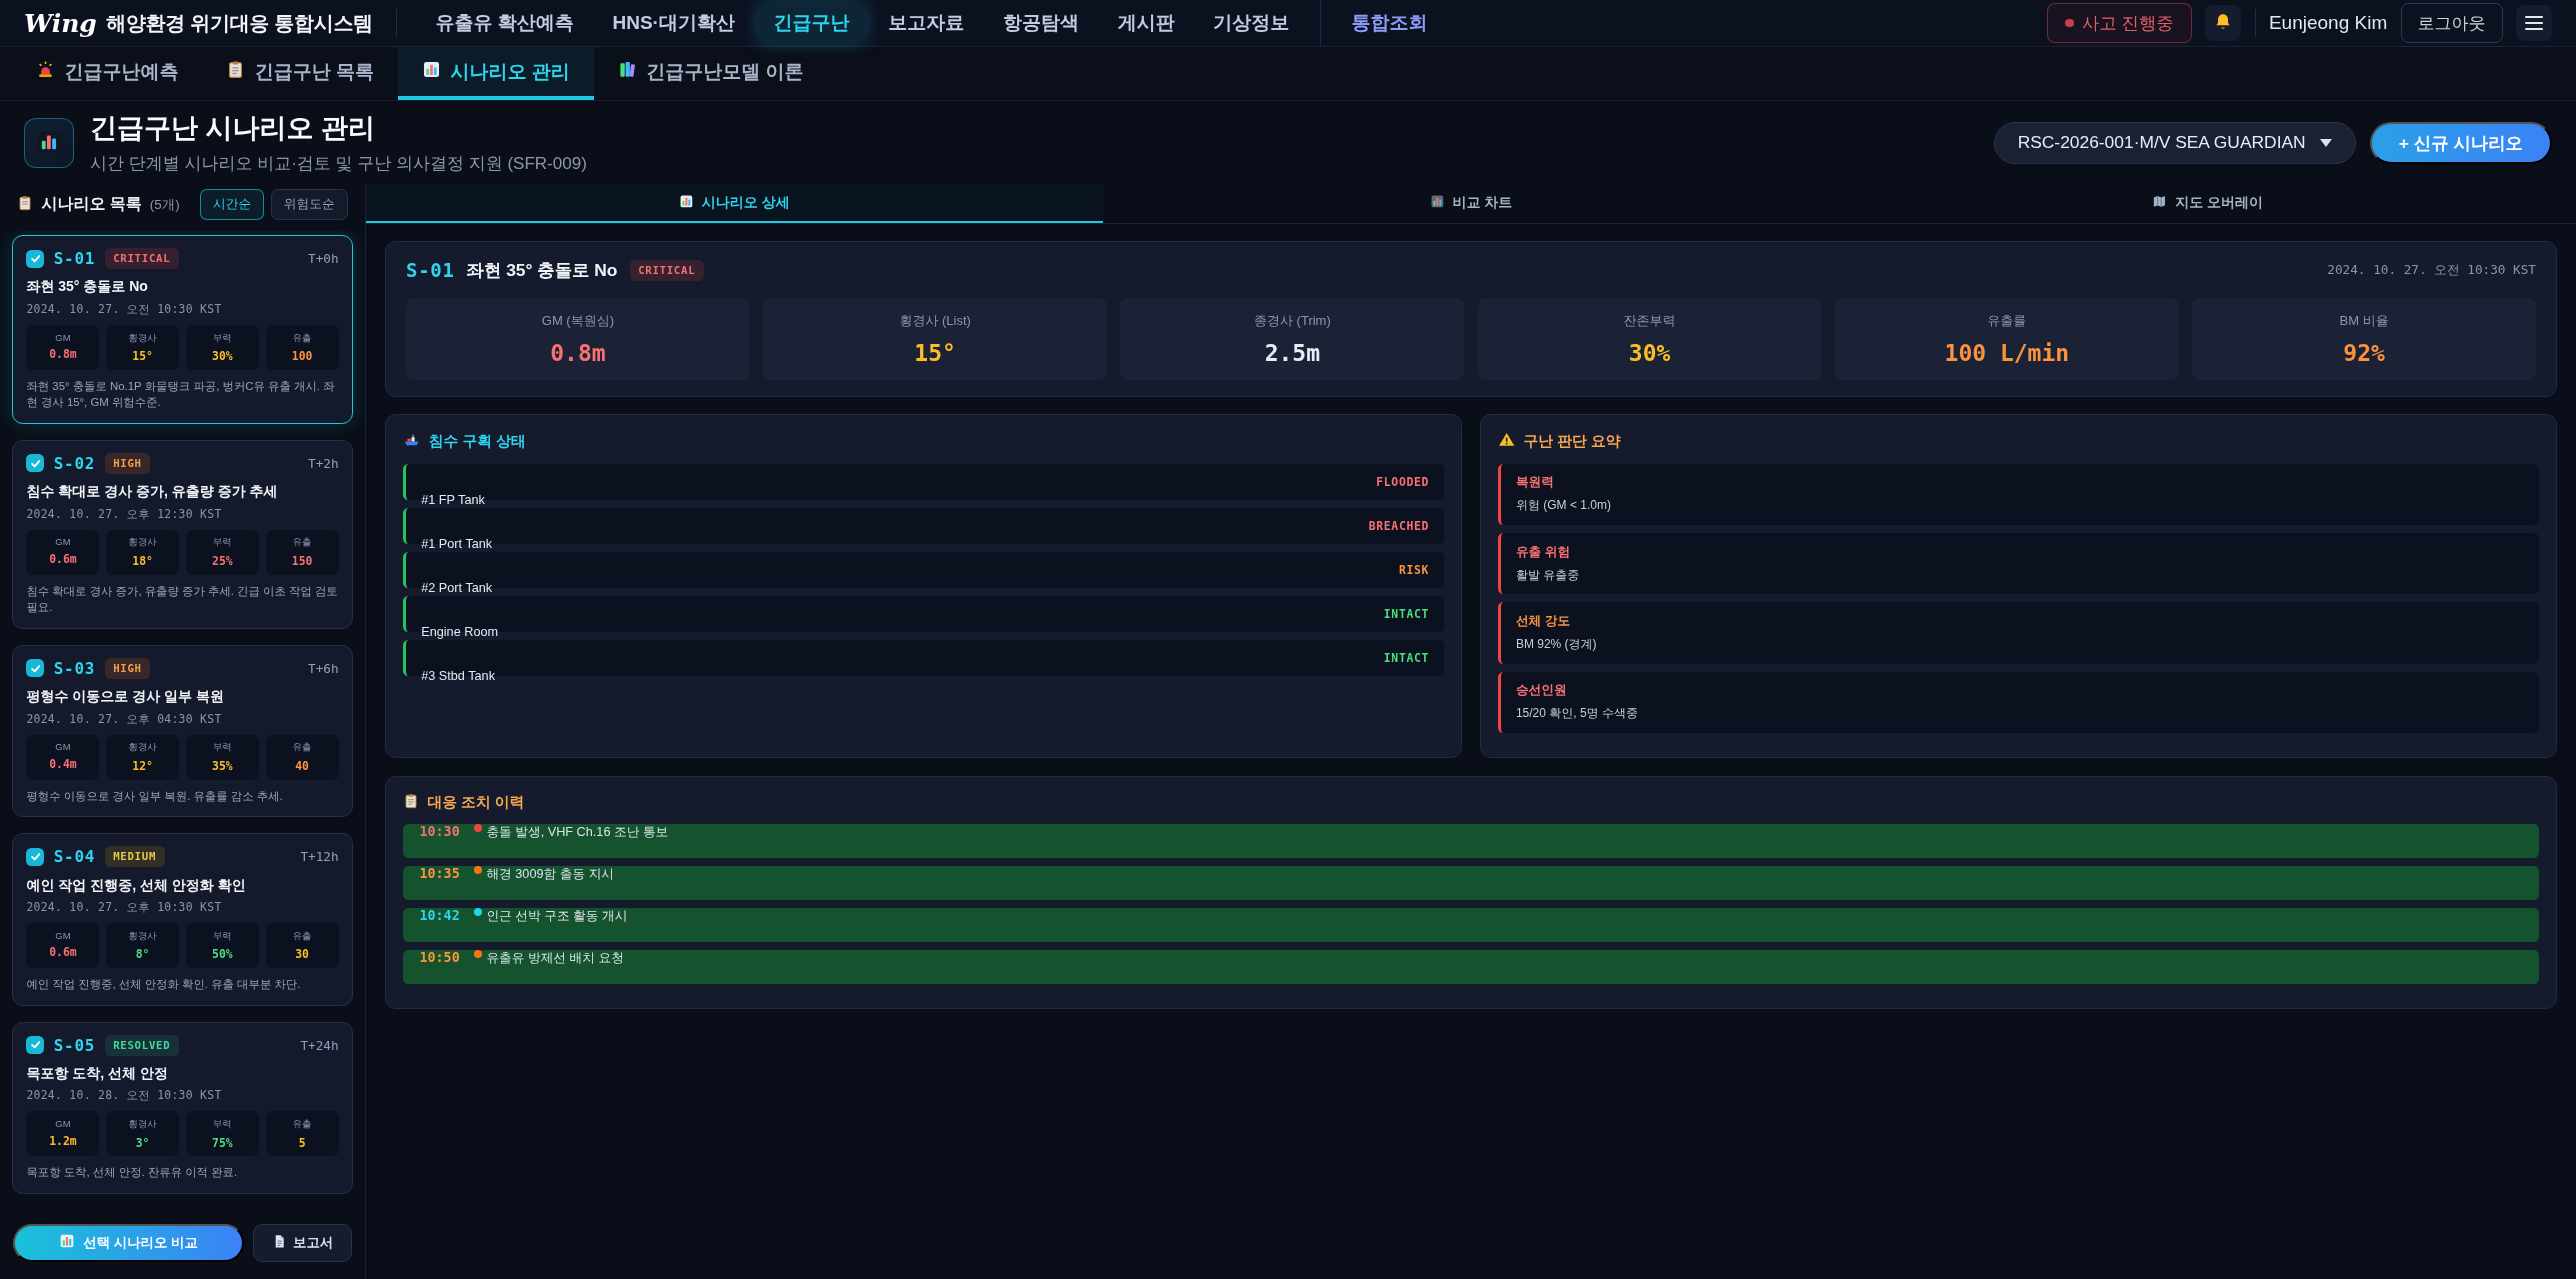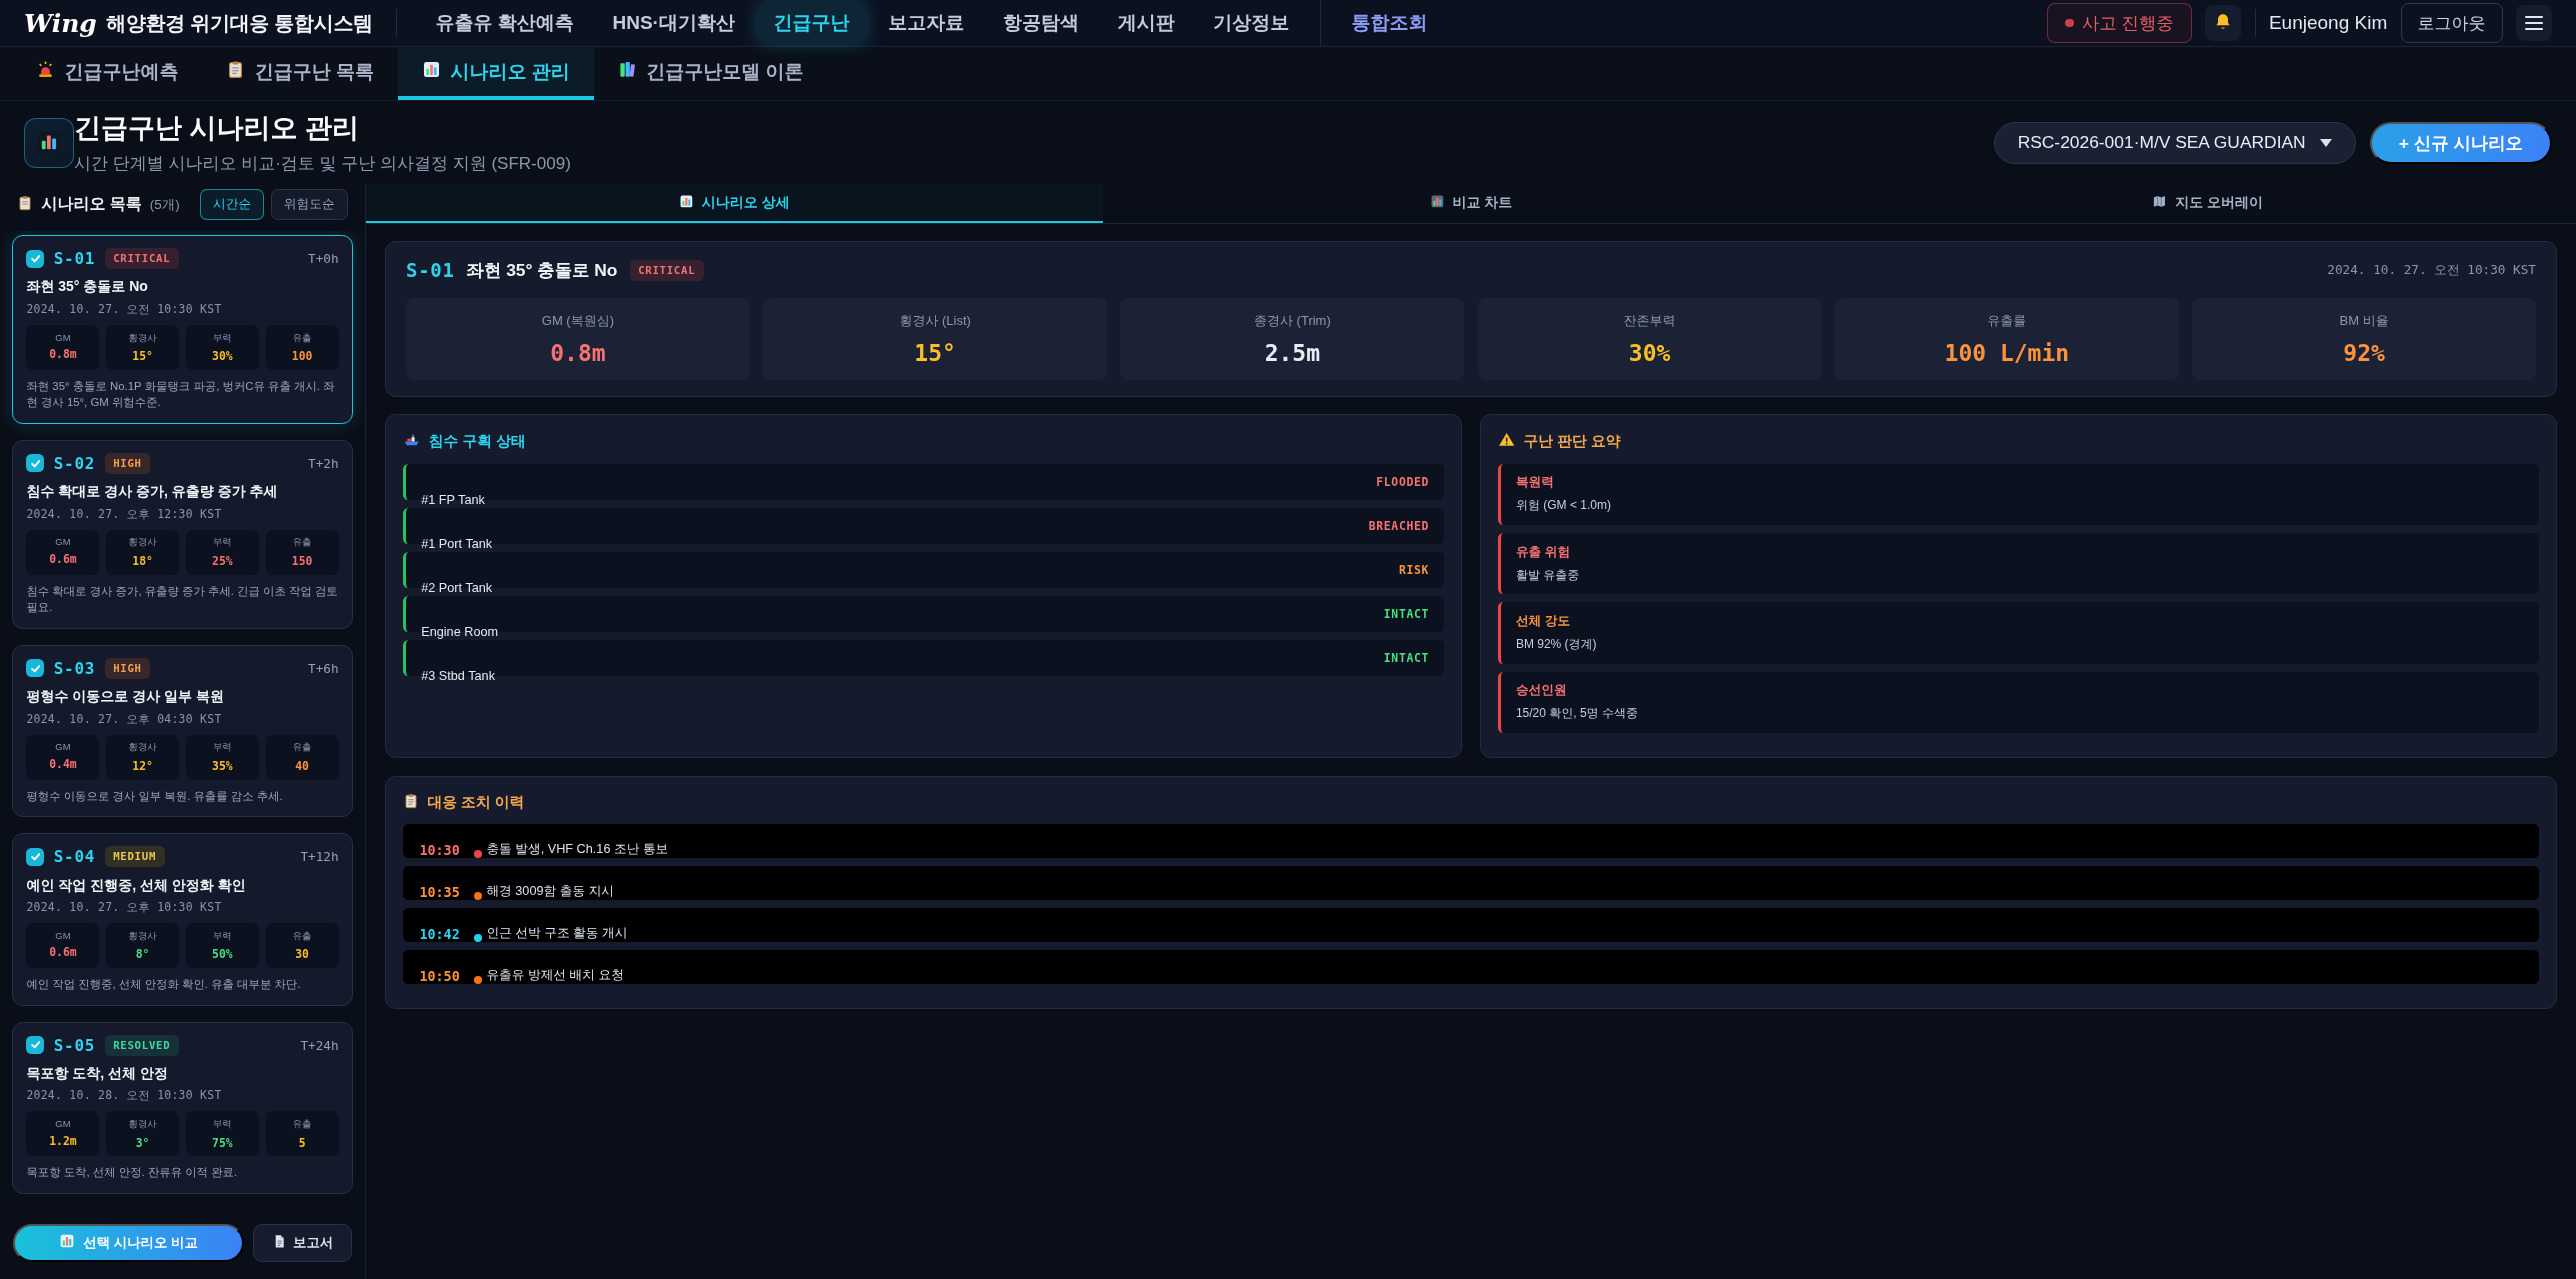--- a/index.html
+++ b/index.html
@@ -43,21 +43,21 @@
   .menu-btn{width:36px;height:36px;border-radius:8px;background:#151c2e;display:flex;flex-direction:column;align-items:center;justify-content:center;gap:4px;}
   .menu-bar{width:17.4px;height:2px;border-radius:1.3px;background:#e2e8f0;}
 
   
   .tabbar{height:54px;background:#0a0f1a;border-bottom:0.7px solid #151e30;display:flex;padding:0 12px;}
   .tab2{display:flex;align-items:center;gap:9.4px;padding:0 24px;font-size:19px;font-weight:bold;color:#aab4c8;border-bottom:4px solid transparent;white-space:nowrap;}
   .tab2.active{color:#2dd4ee;background:#0b1b27;border-bottom-color:#1cc8e2;}
 
   
   .page-head{height:83px;display:flex;justify-content:space-between;align-items:center;padding:0 24px;}
-  .ph-left{display:flex;align-items:center;}
+  .ph-left{display:flex;gap:16px;align-items:center;}
   .page-icon{width:50px;height:50px;border-radius:12px;background:linear-gradient(145deg,#0f1f31,#0d1726);border:0.7px solid rgba(45,212,238,.4);display:flex;align-items:center;justify-content:center;}
   .page-title{font-size:27px;font-weight:bold;color:#f8fafc;margin-bottom:6px;}
   .page-sub{font-size:17px;color:#8d97ac;}
   .ph-right{display:flex;align-items:center;gap:13.4px;}
   .case-select{height:42px;border-radius:21px;background:#1a2133;border:0.7px solid #2a3449;display:flex;align-items:center;gap:14.8px;padding:0 23px;font-size:17.4px;color:#e8edf5;white-space:nowrap;}
   .chev{width:0;height:0;border-left:6.7px solid transparent;border-right:6.7px solid transparent;border-top:8px solid #dbe2ee;}
   .new-btn{height:42px;border-radius:21px;padding:0 27px;background:linear-gradient(90deg,#2b9fe8,#3b82f6);color:#fff;font-size:17.4px;font-weight:bold;display:flex;align-items:center;white-space:nowrap;}
 
   
   .content{display:flex;height:1095px;}
@@ -110,21 +110,21 @@
   .panel-row{display:flex;gap:17.4px;align-items:stretch;}
   .panel{flex:1;background:#151b2c;border:0.7px solid #232d42;border-radius:10.7px;padding:16px 17.4px;}
   .panel-title{display:flex;align-items:center;gap:8px;font-size:14.8px;font-weight:bold;margin-bottom:12px;}
   .pt-cyan{color:#2dd4ee;} .pt-orange{color:#f5a84e;}
   .comp-row{display:flex;align-items:center;justify-content:space-between;background:#0c1120;border-left:3.4px solid #22c55e;border-radius:5.4px;padding:0 14.8px;height:36px;margin-bottom:8px;}
   .comp-name{font-size:12.7px;color:#e5eaf2;margin-top:36px;}
   .comp-status{font-family:"DejaVu Sans Mono","Liberation Mono",monospace;font-weight:bold;font-size:11.4px;letter-spacing:0.7px;}
   .assess-row{background:#0c1120;border-left:3.4px solid #ef4444;border-radius:5.4px;padding:10.7px 14.8px;margin-bottom:8px;}
   .assess-label{font-size:12.7px;font-weight:bold;margin-bottom:6px;}
   .assess-value{font-size:12px;color:#c7cfdd;}
-  .tl-row{display:flex;align-items:flex-end;gap:4px;background:#000000;border-radius:5.4px;padding:0 16px;height:34px;margin-bottom:8px;}
+  .tl-row{display:flex;align-items:flex-start;gap:4px;background:#14532d;border-radius:5.4px;padding:0 16px;height:34px;margin-bottom:8px;}
   .tl-time{font-family:"DejaVu Sans Mono","Liberation Mono",monospace;font-weight:bold;font-size:13.4px;width:51px;}
   .tl-dot{width:8px;height:8px;border-radius:50%;}
   .tl-text{font-size:12.7px;color:#dde3ee;}
 </style>
 </head>
 <body>
 
 <header class="app-header">
   <div class="logo">
     <span class="logo-mark">Wing</span>

